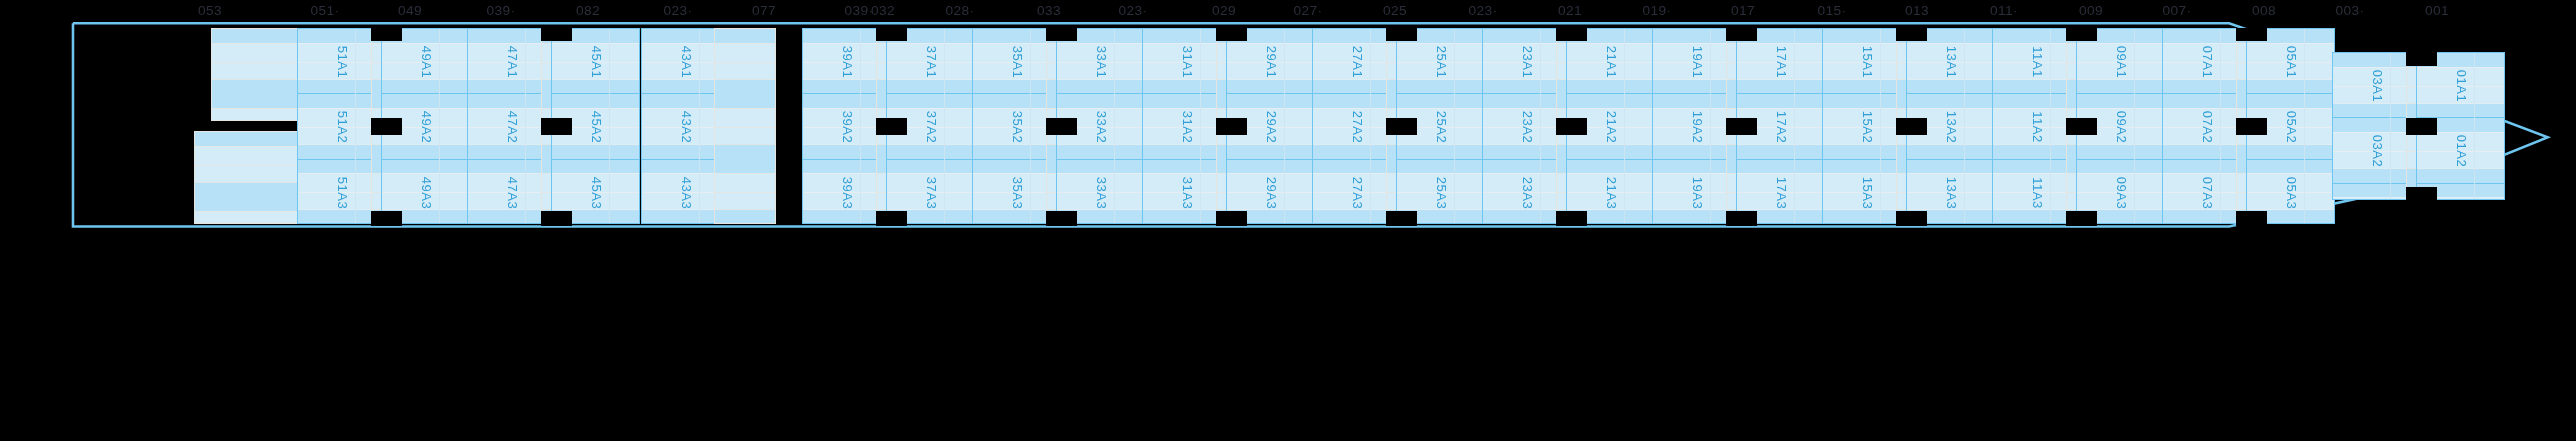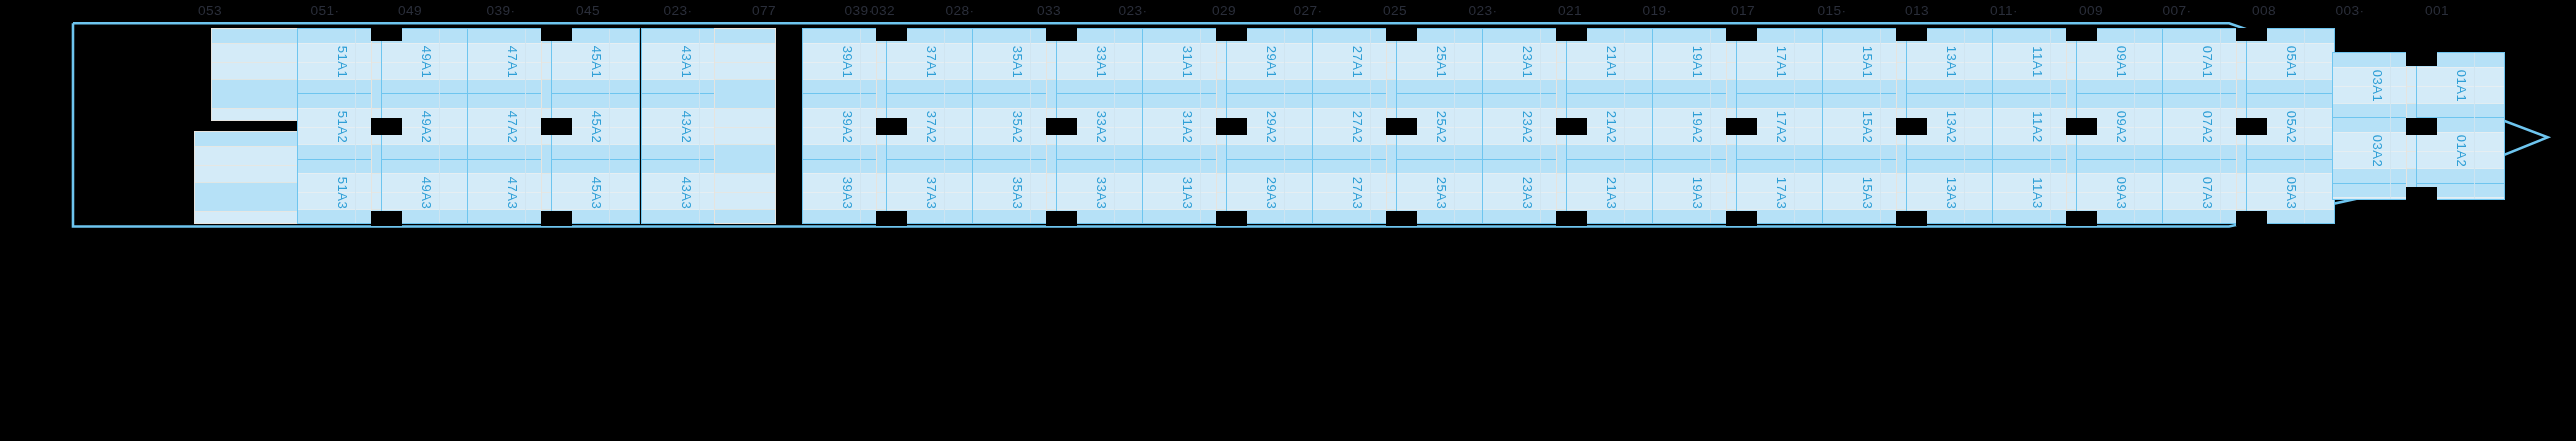--- a/index.html
+++ b/index.html
@@ -43,21 +43,21 @@
 </head>
 <body>
 
 <div id="stage">
 
   <div class="bay-labels">
       <div class="bay-lab" style="left: 210px;"><span>053</span></div>
       <div class="bay-lab" style="left: 325px;"><span>051</span><span class="dot">·</span></div>
       <div class="bay-lab" style="left: 410px;"><span>049</span></div>
       <div class="bay-lab" style="left: 501px;"><span>039</span><span class="dot">·</span></div>
-      <div class="bay-lab" style="left: 588px;"><span>045</span></div>
+      <div class="bay-lab" style="left: 588px;"><span>082</span></div>
       <div class="bay-lab" style="left: 678px;"><span>023</span><span class="dot">·</span></div>
       <div class="bay-lab" style="left: 764px;"><span>077</span></div>
       <div class="bay-lab" style="left: 859px;"><span>039</span><span class="dot">·</span></div>
       <div class="bay-lab" style="left: 883px;"><span>032</span></div>
       <div class="bay-lab" style="left: 960px;"><span>028</span><span class="dot">·</span></div>
       <div class="bay-lab" style="left: 1049px;"><span>033</span></div>
       <div class="bay-lab" style="left: 1133px;"><span>023</span><span class="dot">·</span></div>
       <div class="bay-lab" style="left: 1224px;"><span>029</span></div>
       <div class="bay-lab" style="left: 1308px;"><span>027</span><span class="dot">·</span></div>
       <div class="bay-lab" style="left: 1395px;"><span>025</span></div>

